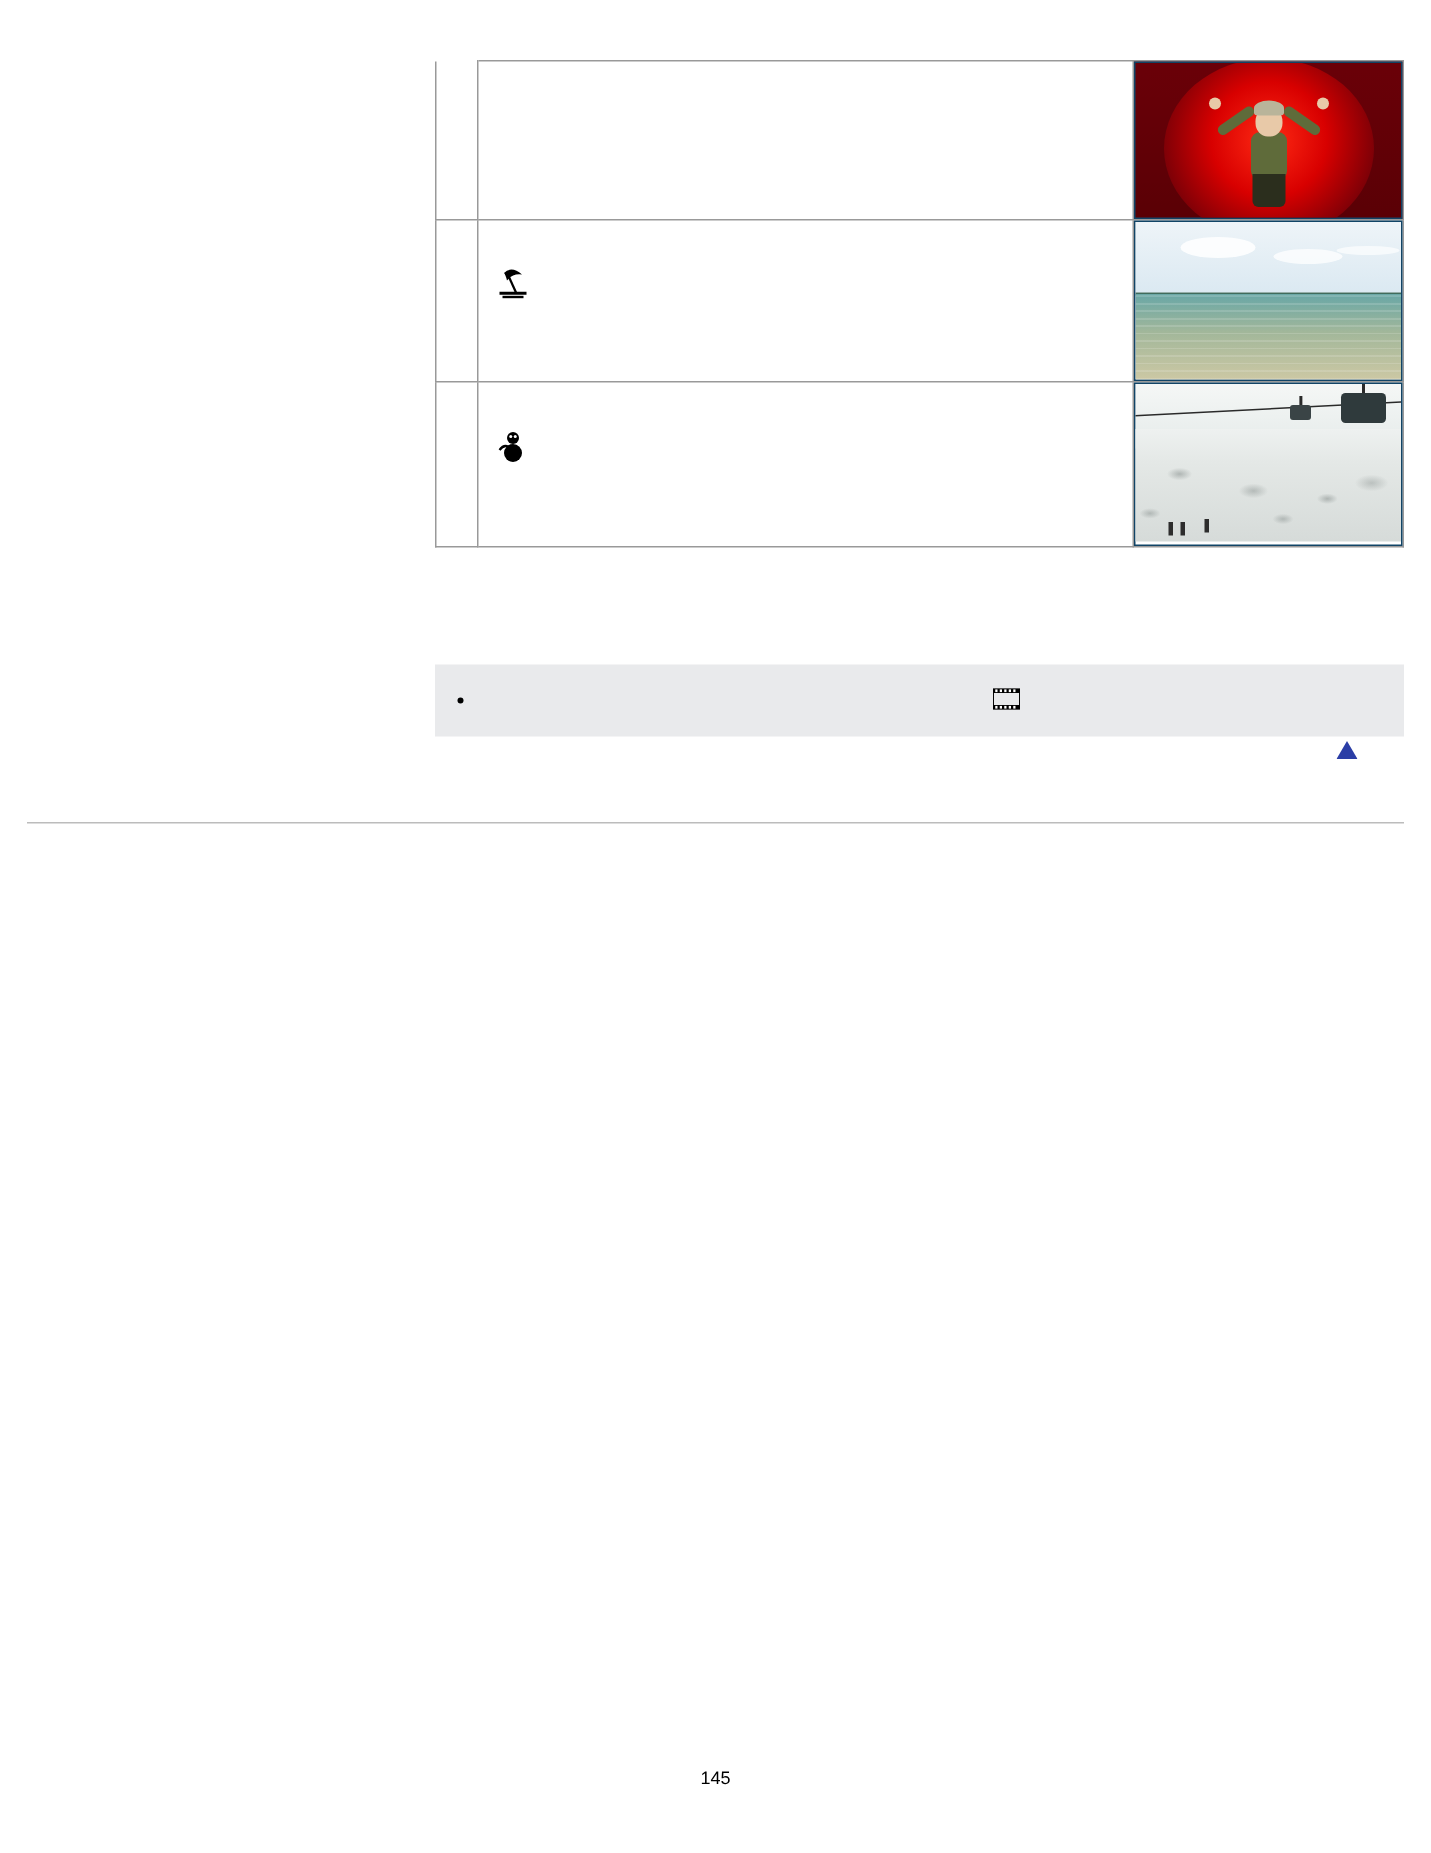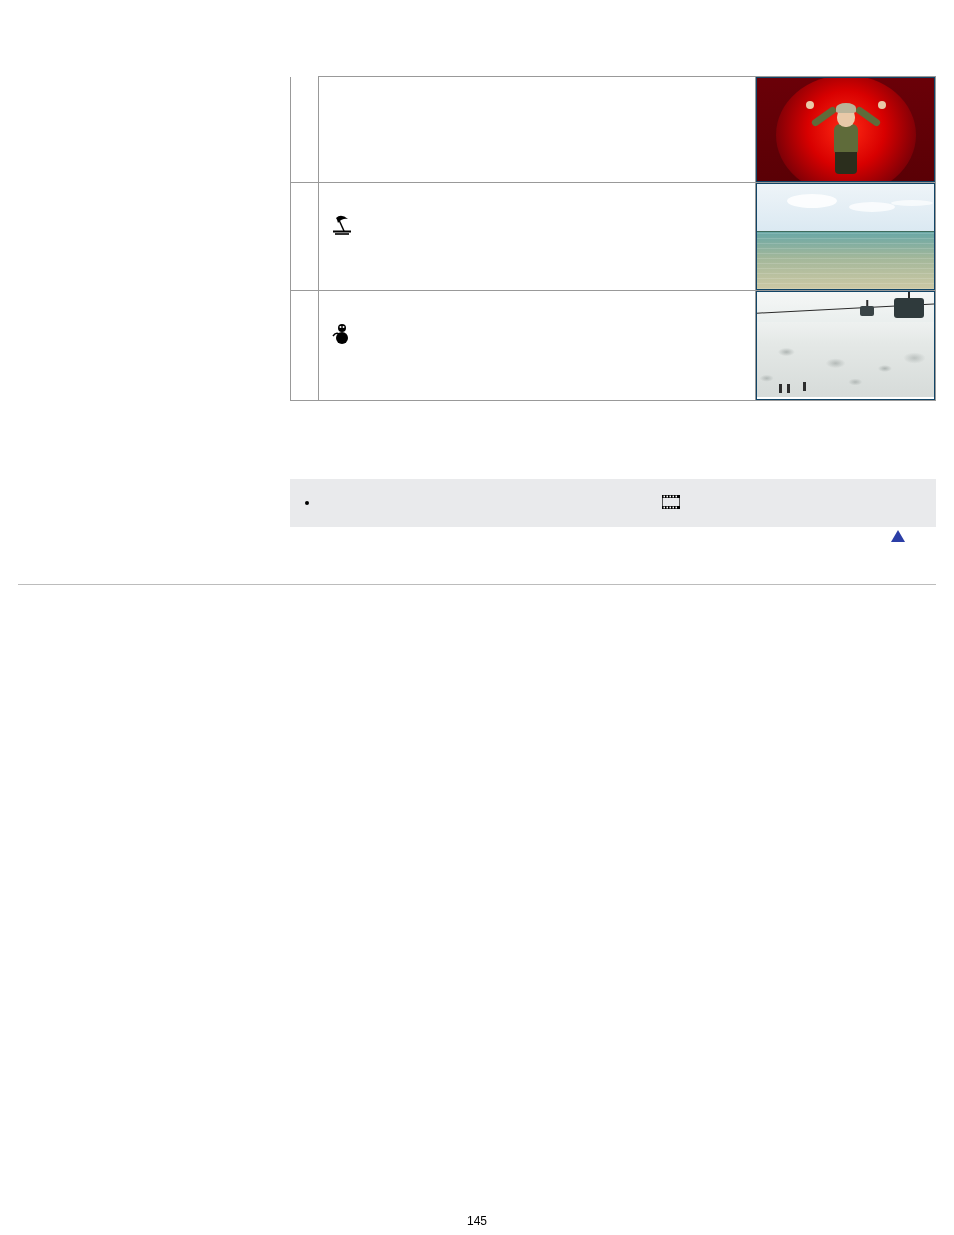--- a/index.html
+++ b/index.html
@@ -1,17 +1,17 @@
 <!DOCTYPE html>
 <html><head>
 <meta charset="utf-8">
 <style>
   * { margin: 0; padding: 0; box-sizing: border-box; }
   html, body { width: 954px; height: 1235px; background: #fff; font-family: Arial, Helvetica, sans-serif; font-size: 13px; color: #000; }
-  .page { width: 954px; height: 901px; position: relative; margin-top: 36px; }
+  .page { width: 954px; height: 901px; position: relative; }
   .content-col { position: absolute; left: 290px; width: 646px; top: 40px; }
 
   table.scene-table { border-collapse: collapse; width: 100%; }
   table.scene-table td { border: 1px solid #999; vertical-align: top; padding: 0; }
   td.col-num   { width: 28px; }
   td.col-desc  { width: 438px; position: relative; }
   td.col-img   { width: 180px; padding: 4px; }
 
   .row0 td { height: 106px; border-top: none; }
   .row0 td.col-num { border-top: none; border-bottom: 1px solid #999; }

